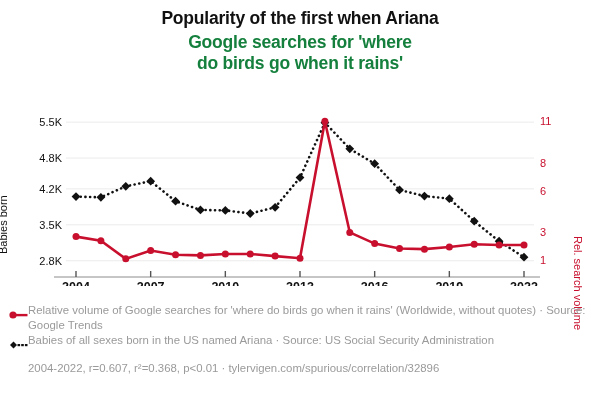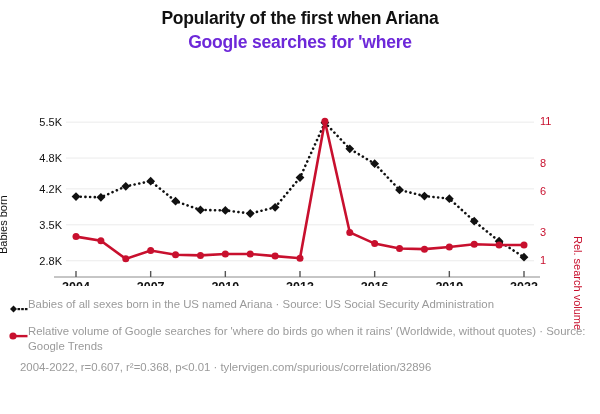--- a/index.html
+++ b/index.html
@@ -13,21 +13,21 @@
   
   .title-block{position:absolute;left:0;top:0;width:600px;text-align:center;}
   .title-main{
     font-size:17.5px;font-weight:bold;color:#111;
     letter-spacing:-.2px;line-height:22px;margin-top:7px;
   }
   .title-corr{
     font-size:11.5px;font-weight:normal;color:#111;line-height:15px;margin-top:2px;
   }
   .title-sub{
-    font-size:17.5px;font-weight:bold;color:#6d28d9;
+    font-size:17.5px;font-weight:bold;color:#15803d;
     line-height:21px;margin-top:3px;letter-spacing:-.2px;
   }
 
   
   .plot-wrap{position:absolute;left:0;top:104px;width:600px;height:182px;}
   svg.chart{display:block;}
 
   .axis-title-left{
     position:absolute;left:-3px;top:150px;
     font-size:11px;color:#111;
@@ -47,32 +47,33 @@
 
   
   .legend{position:absolute;left:0;top:297px;width:600px;}
   .legend-row{display:flex;align-items:flex-start;padding:0 6px 0 4px;margin-bottom:1px;}
   .legend-mark{width:24px;flex:0 0 24px;padding-top:3px;}
   .legend-text{
     font-size:11.4px;line-height:14.6px;color:#9a9a9a;
   }
   .footer{
     font-size:11.4px;line-height:15px;color:#9a9a9a;
-    padding-left:20px;margin-top:7px;
+    padding-left:28px;margin-top:7px;
   }
 </style>
 </head>
 <body>
 
 <div id="stage">
 
   <div class="title-block">
     <div class="title-main">Popularity of the first when Ariana</div>
     <div class="title-sub">
       <span>Google searches for 'where</span><br>
+      <span>do birds go when it rains'</span>
     </div>
   </div>
 
   <div class="plot-wrap">
     <div class="axis-title-left">Babies born</div>
     <div class="axis-title-right">Rel. search volume</div>
     <svg class="chart" id="chart-svg" width="600" height="182" viewBox="0 0 600 182">
         <line x1="66" x2="534" y1="156.75838926174498" y2="156.75838926174498" stroke="#EBEBEB" stroke-width="1"></line>
         <text x="62" y="160.75838926174498" class="tick-left">2.8K</text>
         <line x1="66" x2="534" y1="120.81879194630872" y2="120.81879194630872" stroke="#EBEBEB" stroke-width="1"></line>
@@ -141,38 +142,38 @@
         <circle cx="424.44444444444446" cy="145.13636363636363" r="3.5" fill="#C8102E"></circle>
         <circle cx="449.33333333333337" cy="143.05" r="3.5" fill="#C8102E"></circle>
         <circle cx="474.2222222222222" cy="140.26818181818183" r="3.5" fill="#C8102E"></circle>
         <circle cx="499.1111111111111" cy="140.96363636363637" r="3.5" fill="#C8102E"></circle>
         <circle cx="524" cy="140.96363636363637" r="3.5" fill="#C8102E"></circle>
       </svg>
   </div>
 
   <div class="legend">
 
+    <div class="legend-row" style="margin-top:6px;">
+      <div class="legend-mark">
+        <svg width="24" height="10" viewBox="0 0 24 10">
+          <circle cx="9" cy="5" r="3.6" fill="#C8102E"></circle>
+          <rect x="12" y="3.9" width="11.5" height="2.4" fill="#C8102E"></rect>
+        </svg>
+      </div>
+      <div class="legend-text">Relative volume of Google searches for 'where do birds go when it rains' (Worldwide, without quotes) · Source: Google Trends</div>
+    </div>
+
     <div class="legend-row">
       <div class="legend-mark">
         <svg width="24" height="10" viewBox="0 0 24 10">
           <path d="M6 5 L9.5 1.4 L13 5 L9.5 8.6 Z" fill="#111"></path>
           <rect x="13.5" y="4" width="2.6" height="2.2" fill="#111"></rect>
           <rect x="17.2" y="4" width="2.6" height="2.2" fill="#111"></rect>
           <rect x="20.9" y="4" width="2.6" height="2.2" fill="#111"></rect>
         </svg>
       </div>
       <div class="legend-text">Babies of all sexes born in the US named Ariana · Source: US Social Security Administration</div>
     </div>
 
-    <div class="legend-row" style="margin-top:6px;">
-      <div class="legend-mark">
-        <svg width="24" height="10" viewBox="0 0 24 10">
-          <circle cx="9" cy="5" r="3.6" fill="#C8102E"></circle>
-          <rect x="12" y="3.9" width="11.5" height="2.4" fill="#C8102E"></rect>
-        </svg>
-      </div>
-      <div class="legend-text">Relative volume of Google searches for 'where do birds go when it rains' (Worldwide, without quotes) · Source: Google Trends</div>
-    </div>
-
     <div class="footer">2004-2022, r=0.607, r²=0.368, p&lt;0.01 · tylervigen.com/spurious/correlation/32896</div>
   </div>
 
 </div>
 
 </body></html>

